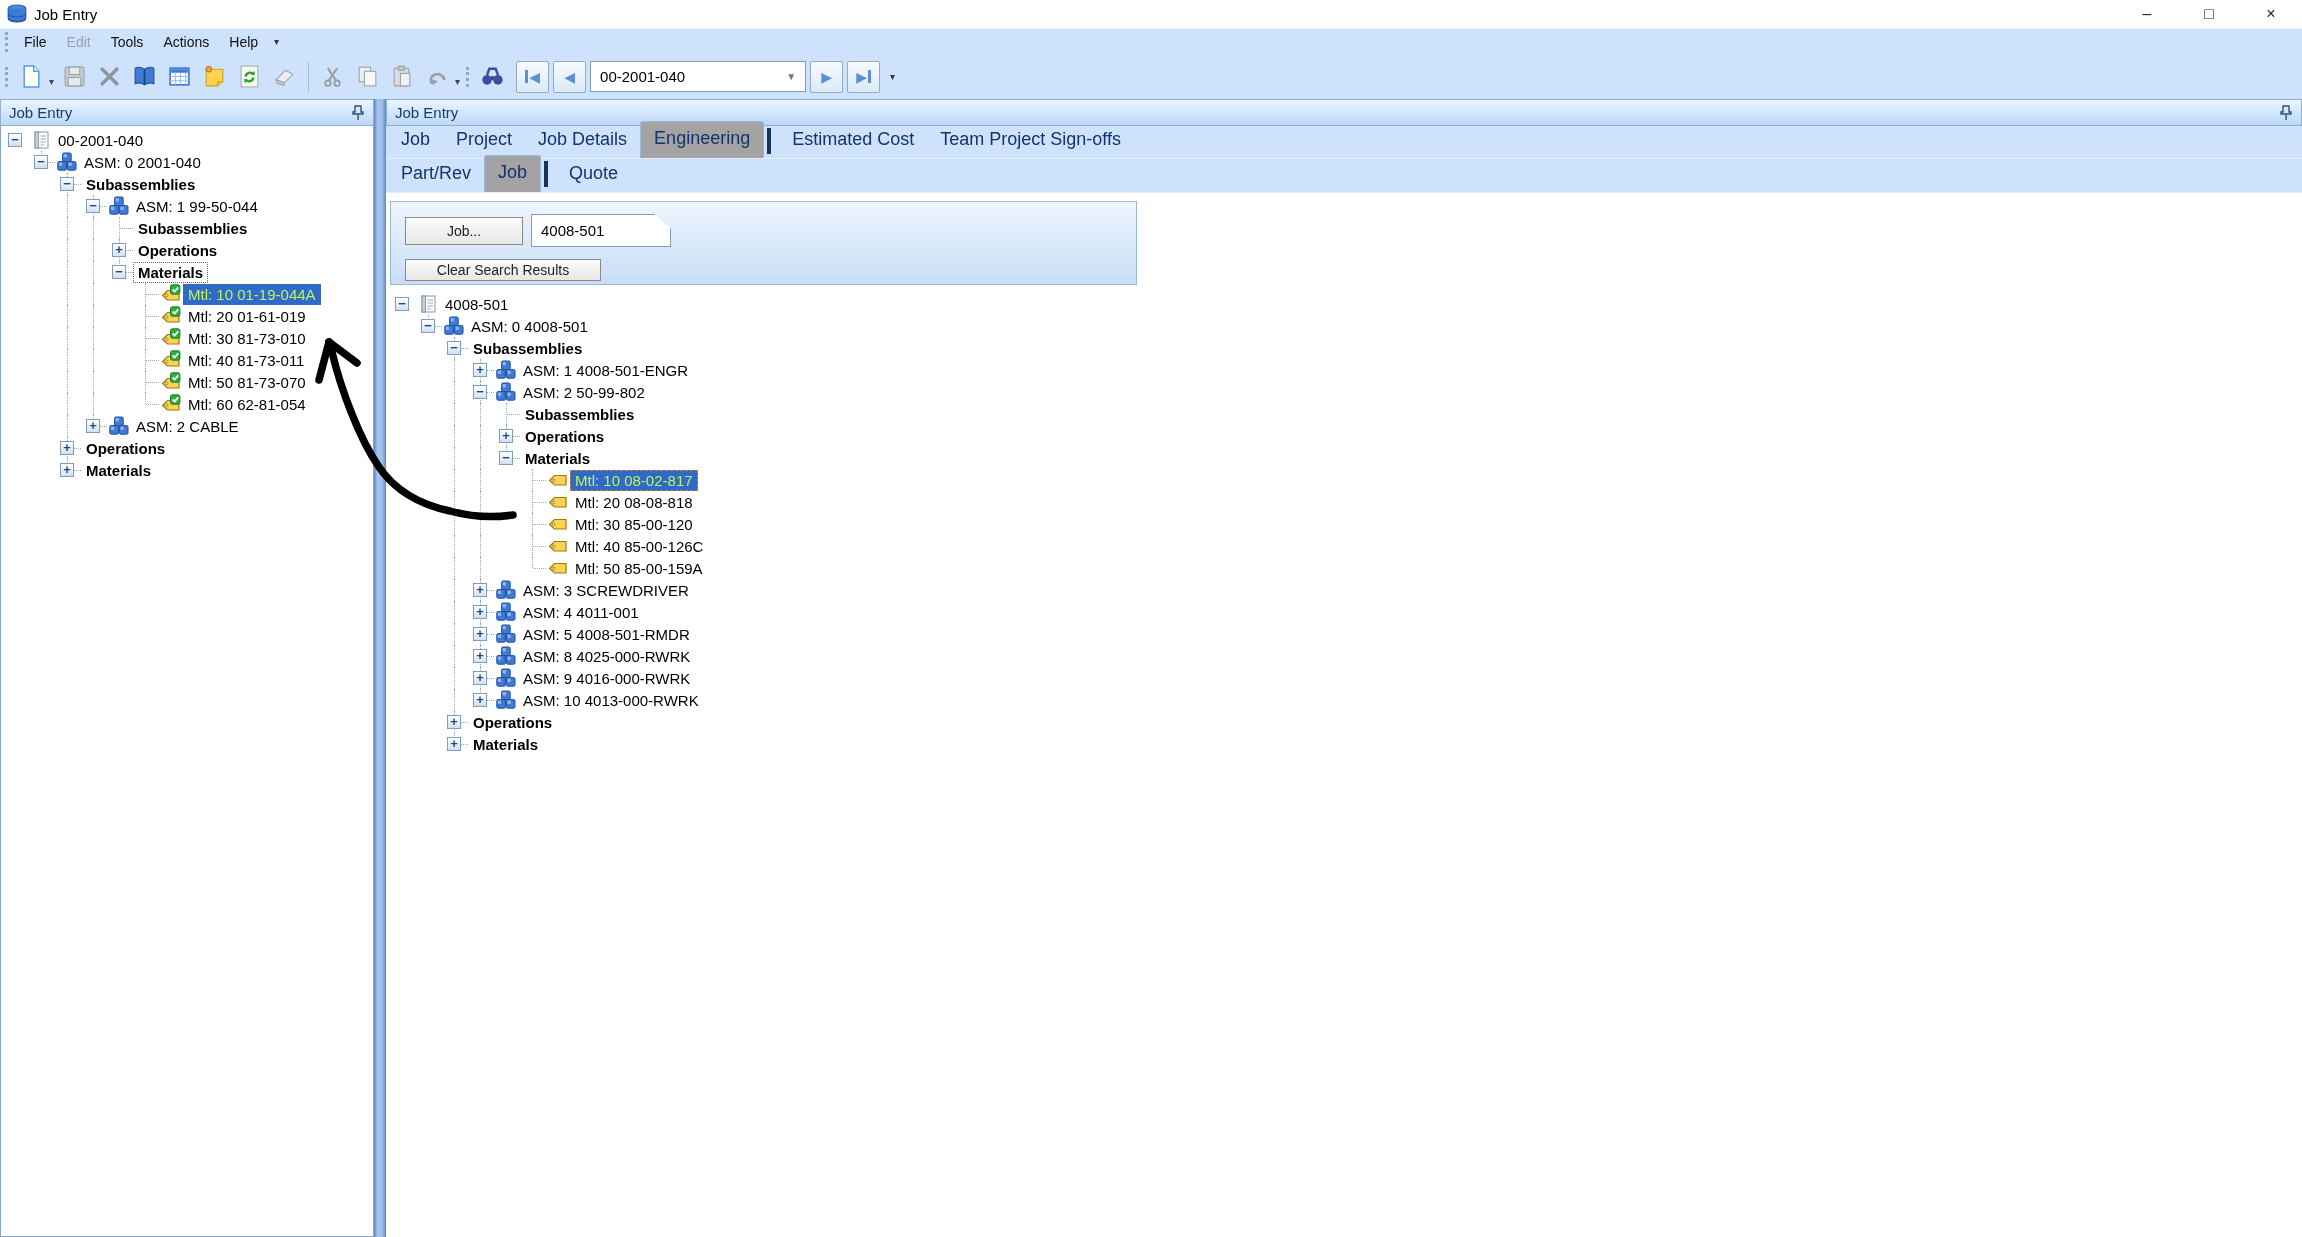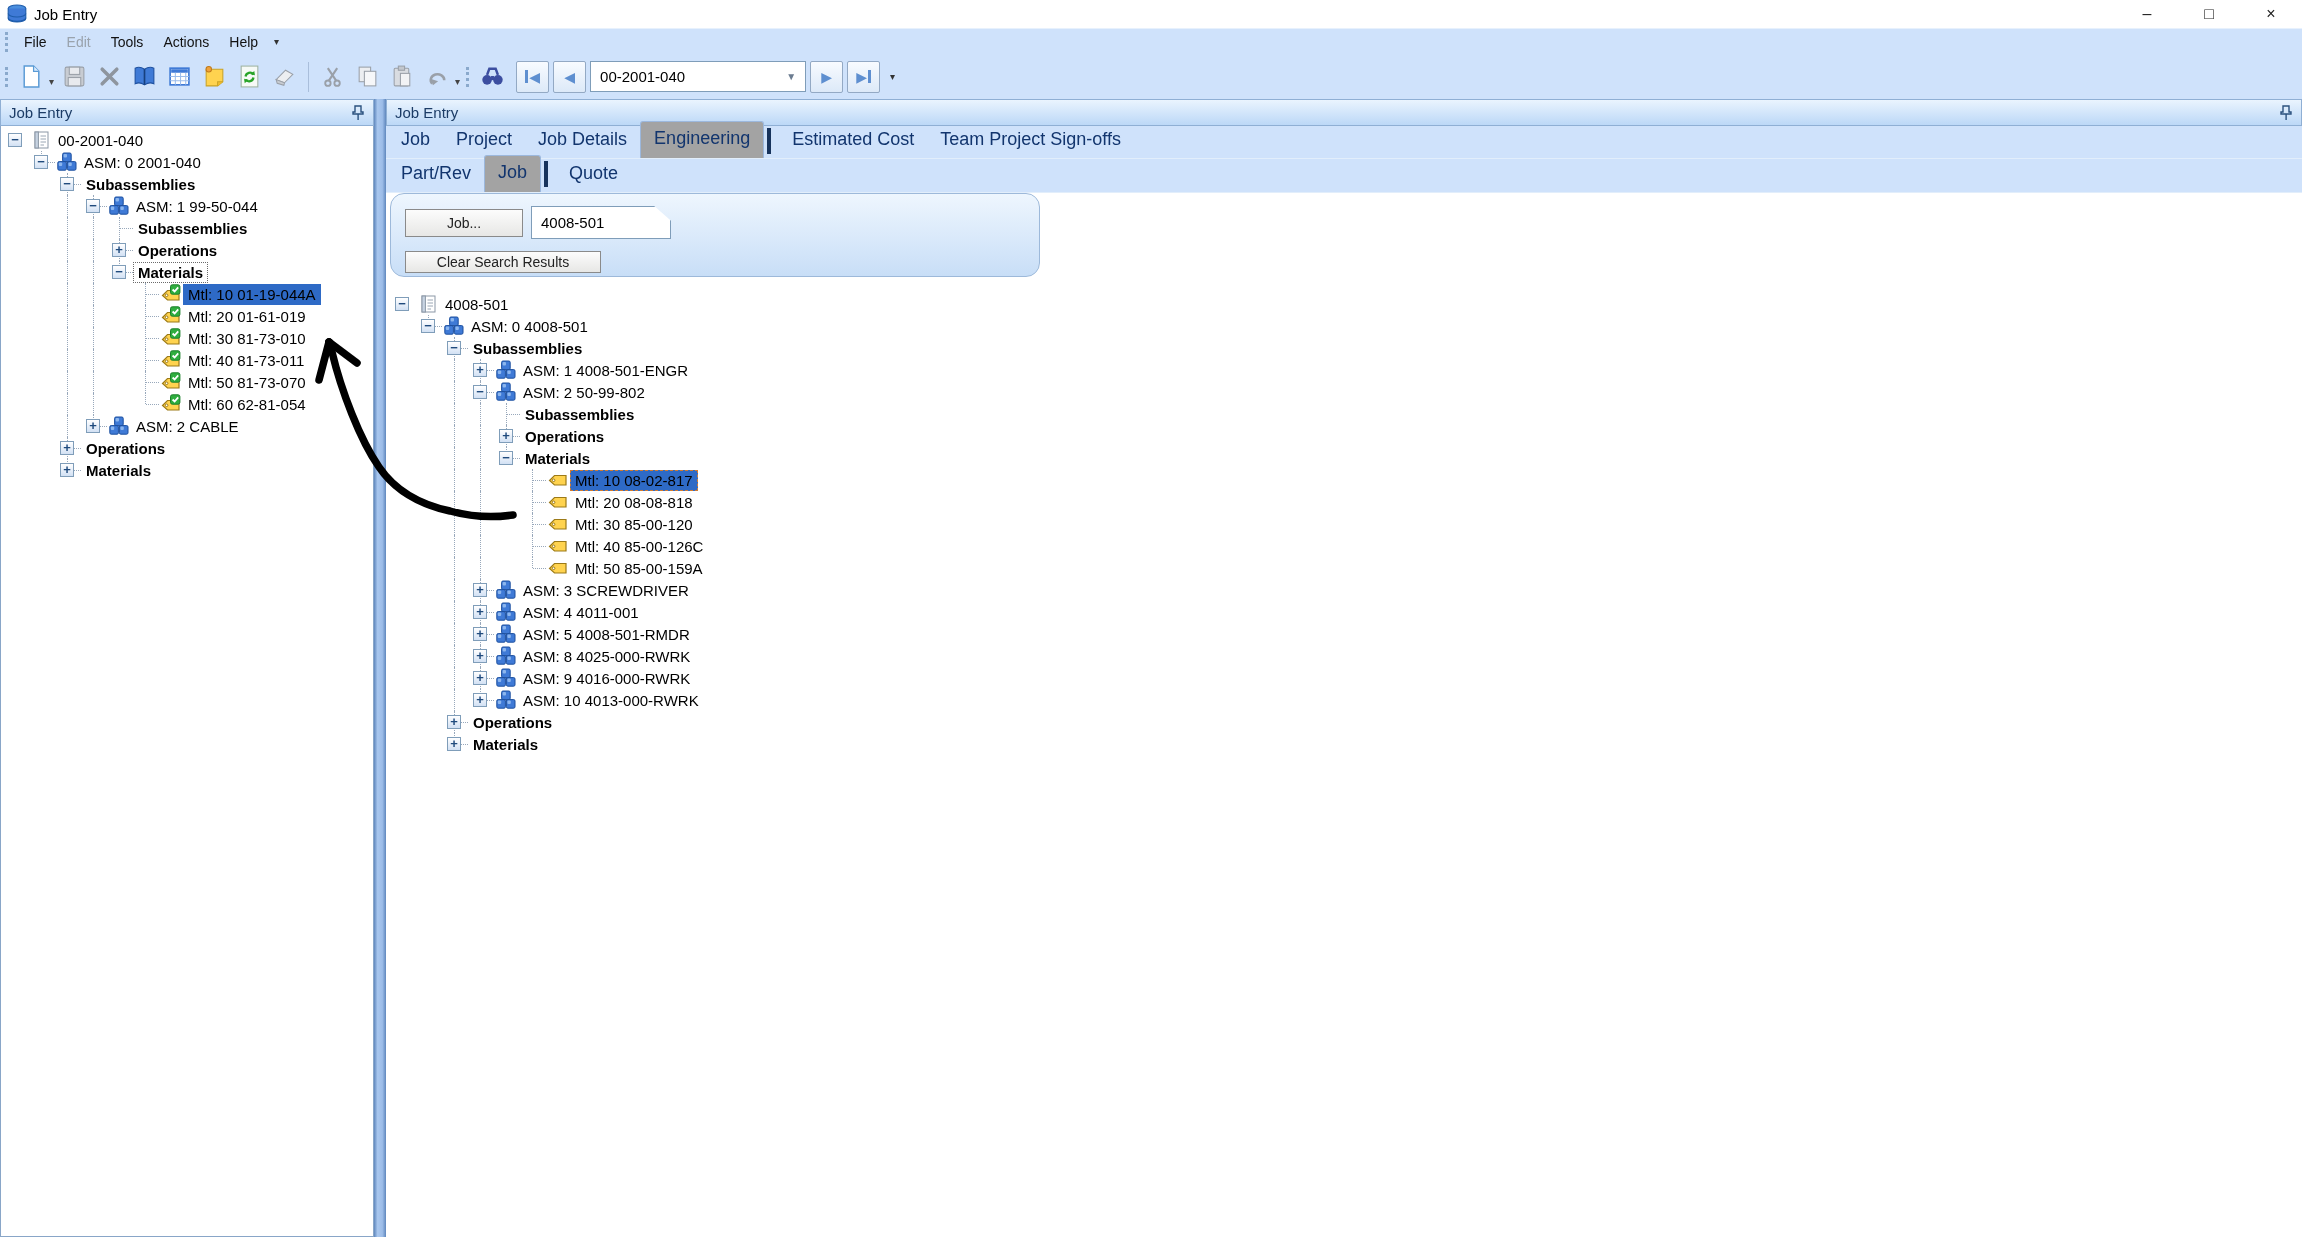--- a/index.html
+++ b/index.html
@@ -53,22 +53,22 @@
   
   .tabstrip { background:#cfe2fb; display:flex; align-items:flex-end; padding:0 2px; border-bottom:1px solid #e2eefb; flex:none; }
   .ts1 { height:33px; } .ts2 { height:34px; } .ts3 { height:34px;align-items:flex-end; }
   .tab { padding:6px 13px 8px; font-size:18px; color:#12356e; white-space:nowrap; }
   .tab.selected { background:#a3a3a3; border:1px solid #9cb8dd; border-bottom:none; border-radius:3px 3px 0 0;
                   padding-bottom:9px; }
   .tab-indicator { width:4px; height:26px; background:#17335c; margin:0 8px 3px 3px; align-self:center; }
 
   
   .content { flex:1; background:#fff; position:relative; overflow:hidden; }
-  .search-box { position:absolute; left:4px; top:0; width:650px; height:84px;
-                background:linear-gradient(#eef6fe,#c8def7); border:1px solid #9db9da; border-radius:14px; }
+  .search-box { position:absolute; left:4px; top:8px; width:747px; height:84px;
+                background:linear-gradient(#eef6fe,#c8def7); border:1px solid #9db9da; border-radius:0; }
   .btn { position:absolute; background:linear-gradient(#fcfcfc,#e7e7e5); border:1px solid #8a8a8a;
          font-family:"Liberation Sans",sans-serif; font-size:14px; color:#222; display:flex; align-items:center; justify-content:center; }
   .job-btn { left:14px; top:15px; width:118px; height:28px; }
   .clear-btn { left:14px; top:57px; width:196px; height:22px; }
   .job-field { position:absolute; left:140px; top:12px; width:140px; height:33px; background:#fff;
                border:1px solid #7f9db9; font-family:"Liberation Sans",sans-serif; font-size:15px; padding:0 9px;
                clip-path:polygon(0 0,88% 0,100% 45%,100% 100%,0 100%); }
   .rtree { position:absolute; left:4px; top:100px; }
 
   
@@ -79,21 +79,21 @@
   .tcell.conn.lastc::before { height:50%; }
   .tcell.conn::after { content:""; position:absolute; left:13px; right:0; top:50%; border-top:1px dotted #98a8bb; }
   .tcell.conn.rootc::before, .tcell.conn.rootc::after { display:none; }
   .expander { position:absolute; left:5px; top:4px; width:14px; height:14px;
               background:linear-gradient(#ffffff,#d2e1f4); border:1px solid #7f9db9; color:#1f4a7d;
               font-size:13px; line-height:12px; text-align:center; font-weight:bold; z-index:1; cursor:default; }
   .ticon { width:24px; height:22px; flex:none; display:flex; align-items:center; justify-content:center; }
   .ticon svg { width:20px; height:20px; }
   .tlabel { padding:1px 4px; color:#000; border:1px solid transparent; }
   .tlabel.bold { font-weight:bold; }
-  .tlabel.selected { background:#2e6ac6; color:#000000; }
+  .tlabel.selected { background:#2e6ac6; color:#bef264; }
   .tlabel.focus { border:1px dotted #6a6a6a; }
   .tlabel.focusd { border:1px dashed #cf7c33; }
 
   .annotation-layer { position:absolute; inset:0; width:2302px; height:1237px; z-index:60; pointer-events:none; }
 </style>
 </head>
 <body>
 
 <div class="titlebar">
   <span class="app-icon">

